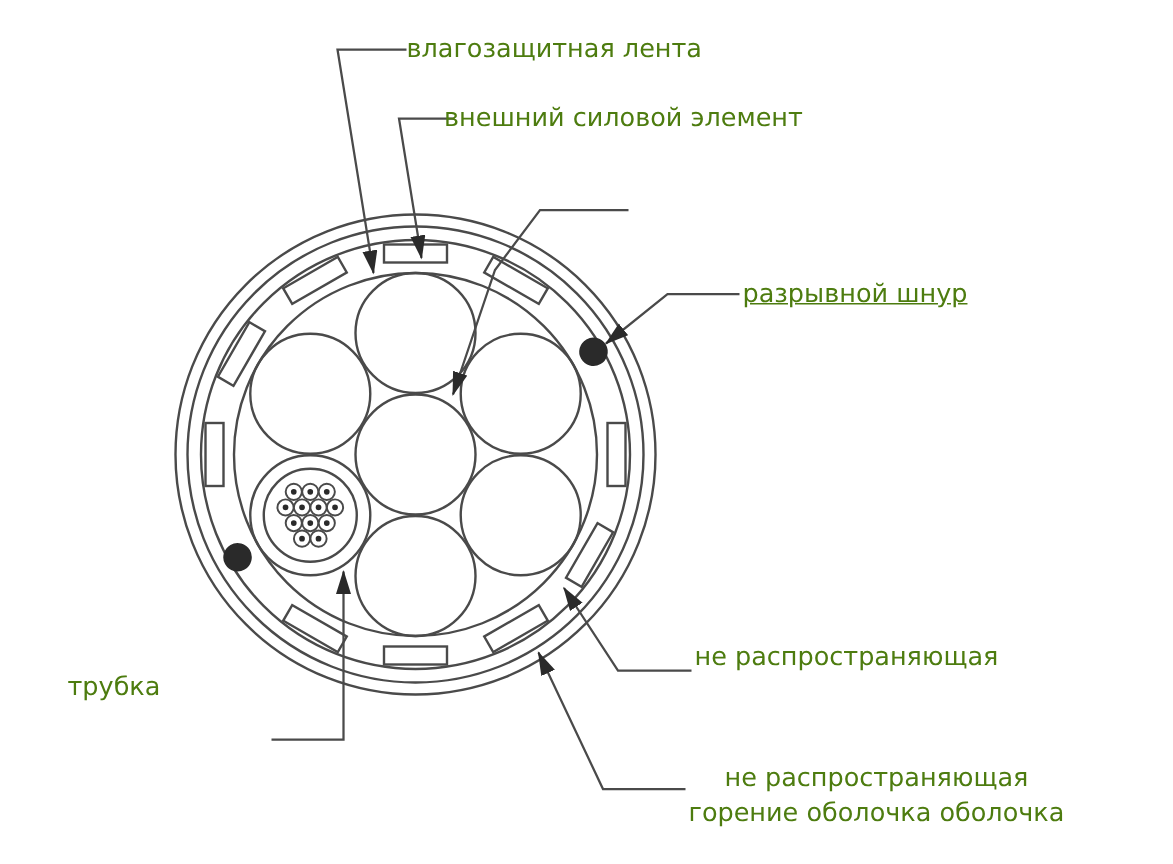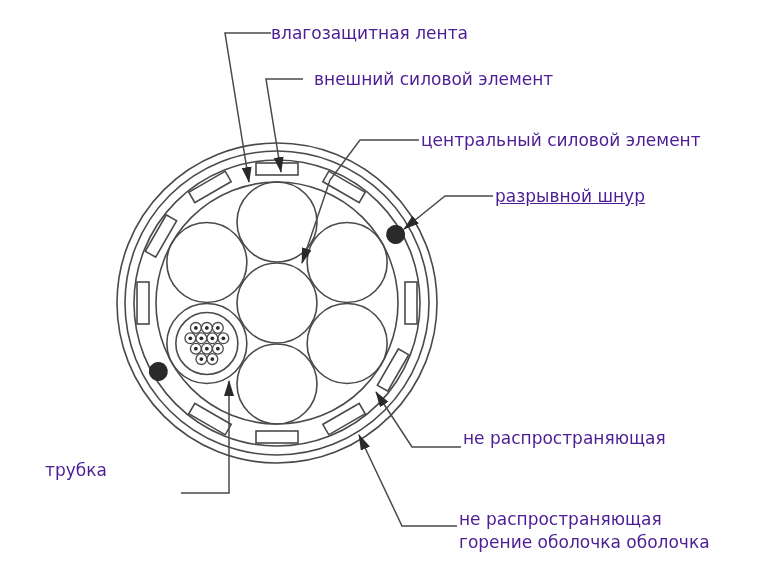--- a/index.html
+++ b/index.html
@@ -7,23 +7,24 @@
     position:relative;
     width:782px;height:576px;
     background:#ffffff;
     font-family:"DejaVu Sans","Liberation Sans",sans-serif;
     overflow:hidden;
   }
   #diagram-svg{position:absolute;left:0;top:0;}
   .label{
     position:absolute;
     font-size:17px;
-    color:#4c1d95;
+    color:#4d7c0f;
     white-space:nowrap;
     line-height:22px;
+    text-align:center;
   }
   .label.multi2{line-height:23px;}
   .label.multi3{line-height:24px;}
   .label span{display:block;}
 </style>
 </head>
 <body>
 
 <div id="stage">
 
@@ -98,32 +99,31 @@
       <path d="M419,140 H360 L330,180 L302,263" marker-end="url(#arrow)"></path>
       <path d="M493,196 H445 L404,229" marker-end="url(#arrow)"></path>
       <path d="M461,447 H412 L376,392" marker-end="url(#arrow)"></path>
       <path d="M457,526 H402 L359,435" marker-end="url(#arrow)"></path>
       <path d="M181,493 H229 L229,381" marker-end="url(#arrow)"></path>
     </g>
   </svg>
 
   <div class="label" style="left:271px;top:22px;">влагозащитная лента</div>
 
-  <div class="label" style="left:314px;top:68px;">внешний силовой элемент</div>
+  <div class="label" style="left:296px;top:68px;">внешний силовой элемент</div>
 
-  <div class="label" style="left:421px;top:129px;">центральный силовой элемент</div>
 
   <div class="label" style="left:495px;top:185px;text-decoration:underline;">разрывной шнур</div>
 
   <div class="label multi2" style="left:463px;top:427px;">
     <span>не распространяющая</span>
   </div>
 
   <div class="label multi2" style="left:459px;top:508px;">
     <span>не распространяющая</span>
     <span>горение оболочка оболочка</span>
   </div>
 
-  <div class="label multi3" style="left:45px;top:458px;">
+  <div class="label multi3" style="left:45px;top:446px;">
     <span>трубка</span>
   </div>
 
 </div>
 
 </body></html>

